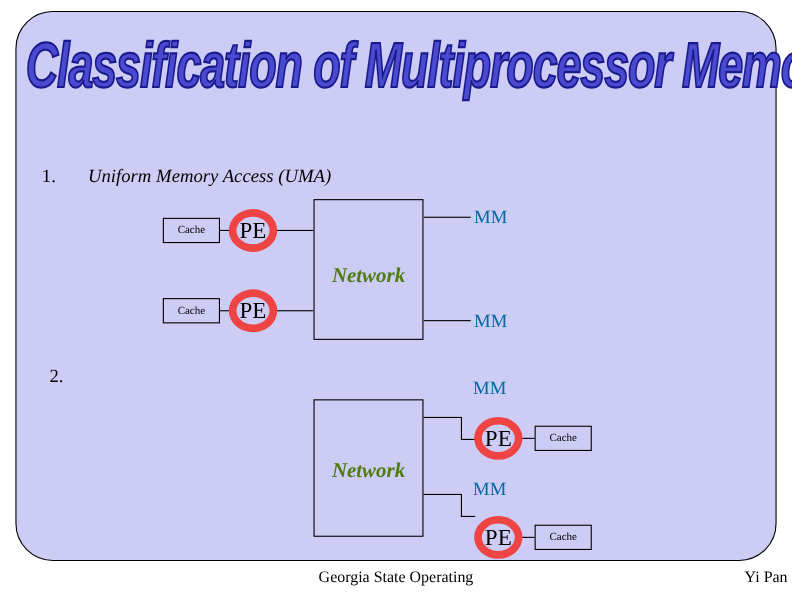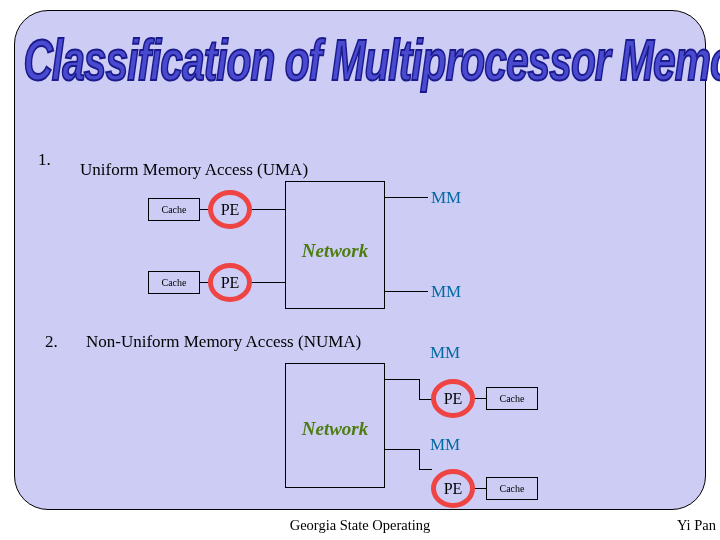--- a/index.html
+++ b/index.html
@@ -67,28 +67,28 @@
     display: flex;
     align-items: center;
     justify-content: center;
   }
   .cache {
     font-size: 10px;
     color: #000;
   }
   .ellipse {
     position: absolute;
-    border: 5px solid #ef4444;
+    border: 7px solid #ef4444;
     background: #ccccf5;
     border-radius: 50%;
     box-sizing: border-box;
     display: flex;
     align-items: center;
     justify-content: center;
-    font-size: 16px;
+    font-size: 21px;
     color: #000;
   }
   .mm {
     position: absolute;
     font-size: 17px;
     color: #0369a1;
   }
   .netbox {
     position: absolute;
     border: 1px solid #000;
@@ -122,21 +122,21 @@
 </head>
 <body>
 
 <div id="slide">
 
   <div id="panel"></div>
 
   <div id="title">Classification of Multiprocessor Memory</div>
 
   <div class="list-num" style="left:38px; top:150px;">1.</div>
-  <div class="list-text" style="left:80px; top:160px;">Uniform Memory Access (UMA)</div>
+  <div class="list-text" style="left:80px; top:150px;font-style:italic;">Uniform Memory Access (UMA)</div>
 
   <div class="line hline" style="left:199px; top:209px; width:10px;"></div>
   <div class="line hline" style="left:251px; top:209px; width:34px;"></div>
   <div class="line hline" style="left:199px; top:282px; width:10px;"></div>
   <div class="line hline" style="left:251px; top:282px; width:34px;"></div>
   <div class="line hline" style="left:385px; top:197px; width:43px;"></div>
   <div class="line hline" style="left:385px; top:291px; width:43px;"></div>
 
   <div class="box" style="left:148px; top:198px; width:52px; height:23px;">
     <span class="cache">Cache</span>
@@ -152,21 +152,20 @@
     <span>PE</span>
   </div>
 
   <div class="netbox" style="left:285px; top:181px; width:100px; height:128px;"></div>
   <div class="netlabel" style="left:288px; top:240px; width:94px; text-align:center;">Network</div>
 
   <div class="mm" style="left:431px; top:188px;">MM</div>
   <div class="mm" style="left:431px; top:282px;">MM</div>
 
   <div class="list-num" style="left:45px; top:332px;">2.</div>
-  <div class="list-text" style="left:86px; top:332px;">Non-Uniform Memory Access (NUMA)</div>
 
   <div class="netbox" style="left:285px; top:363px; width:100px; height:125px;"></div>
   <div class="netlabel" style="left:288px; top:418px; width:94px; text-align:center;">Network</div>
 
   <div class="line hline" style="left:385px; top:379px; width:34px;"></div>
   <div class="line vline" style="left:419px; top:379px; height:21px;"></div>
   <div class="line hline" style="left:419px; top:399px; width:13px;"></div>
 
   <div class="line hline" style="left:385px; top:449px; width:34px;"></div>
   <div class="line vline" style="left:419px; top:449px; height:21px;"></div>

